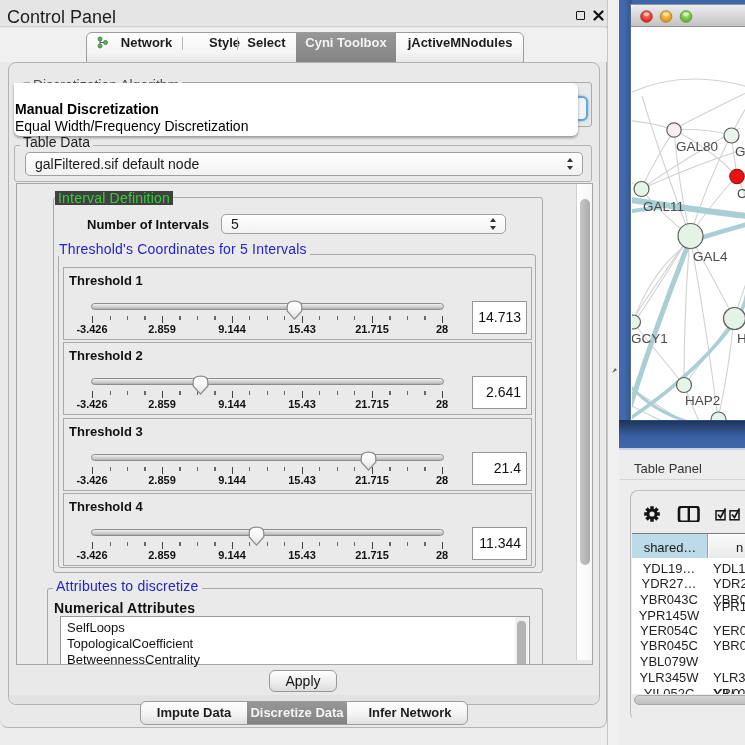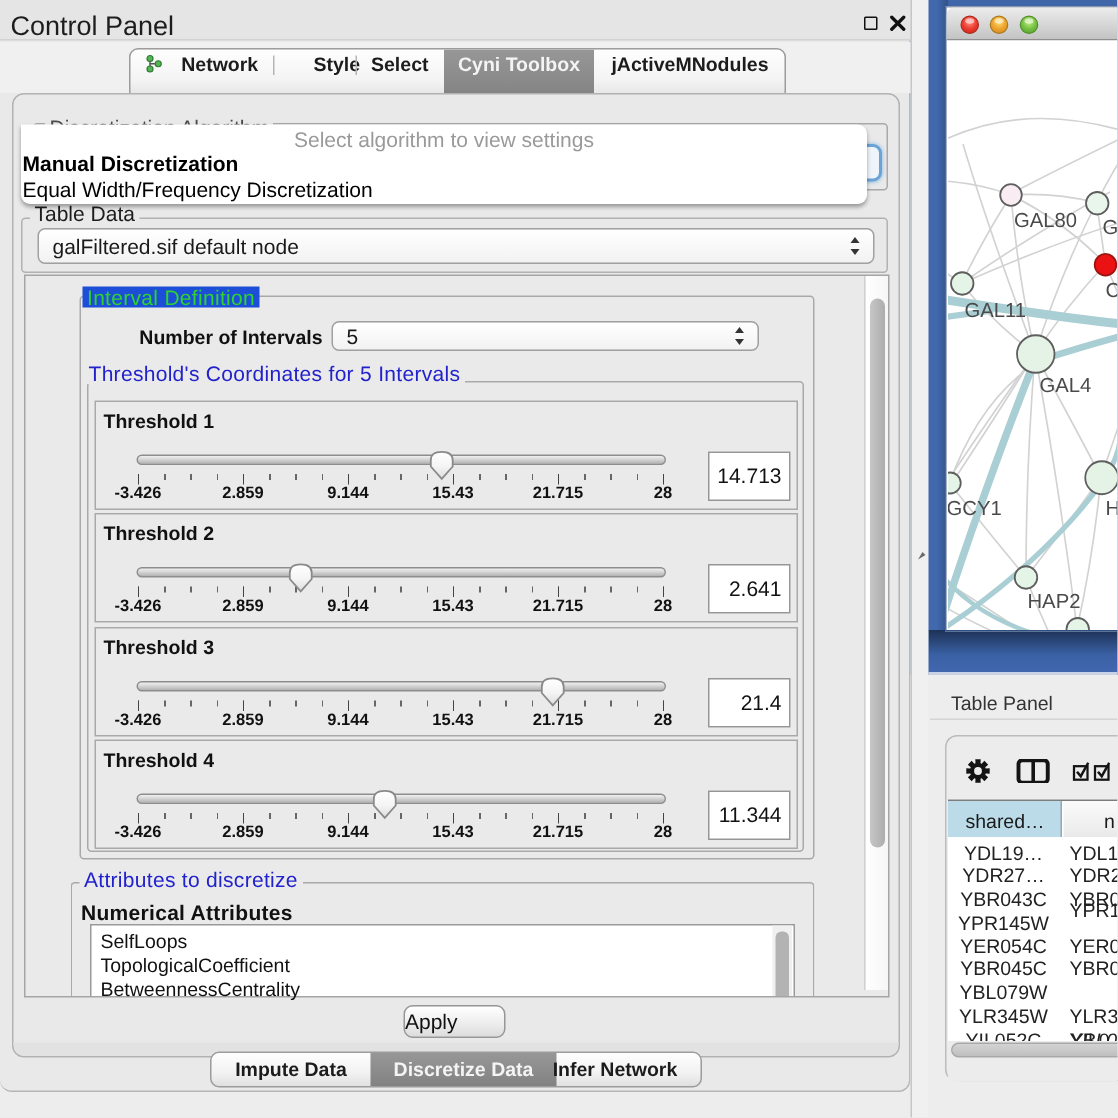--- a/index.html
+++ b/index.html
@@ -1,20 +1,20 @@
 <!DOCTYPE html>
 <html><head>
 <meta charset="utf-8">
 <style>
 * { margin:0; padding:0; box-sizing:border-box; }
 html,body { width:745px; height:745px; overflow:hidden; }
 body { font-family:"Liberation Sans", sans-serif; background:#ededed; position:relative; }
 .abs { position:absolute; }
 .grp { position:absolute; border:1px solid #a9a9a9; border-radius:3px; }
-.glbl { position:absolute; font-size:14px; letter-spacing:0.2px; line-height:14px; background:#1d4ed8; padding:0 3px; white-space:nowrap; }
+.glbl { position:absolute; font-size:14px; letter-spacing:0.2px; line-height:14px; background:#404040; padding:0 3px; white-space:nowrap; }
 .combo { position:absolute; background:linear-gradient(#ffffff,#f2f2f2); border:1px solid #a0a0a0; border-radius:5px; font-size:14px; color:#1a1a1a; }
 .carr { position:absolute; right:8px; top:50%; width:7px; height:14px; margin-top:-7px; }
 .carr:before { content:""; position:absolute; left:0; top:1px; border-left:3.5px solid transparent; border-right:3.5px solid transparent; border-bottom:4.5px solid #333; }
 .carr:after { content:""; position:absolute; left:0; bottom:1px; border-left:3.5px solid transparent; border-right:3.5px solid transparent; border-top:4.5px solid #333; }
 .tbox { position:absolute; left:63px; width:469px; height:73px; border:1px solid #a9a9a9; background:#eaeaea; }
 .ttitle { position:absolute; left:5px; top:5px; font-size:13px; font-weight:bold; color:#111; }
 .track { position:absolute; left:27px; top:35px; width:353px; height:7px; border-radius:3.5px; border:1px solid #8d8d8d; background:linear-gradient(#f0f0f0,#d6d6d6 45%,#b3b3b3); }
 .tickmin { position:absolute; left:28px; top:48px; width:352px; height:4px; background:repeating-linear-gradient(90deg,#666 0 1px,transparent 1px 17.5px); }
 .tickmaj { position:absolute; left:28px; top:48px; width:352px; height:7px; background:repeating-linear-gradient(90deg,#444 0 1px,transparent 1px 70px); }
 .sl { position:absolute; top:55px; font-size:11px; font-weight:bold; color:#111; transform:translateX(-50%); white-space:nowrap; }
@@ -214,21 +214,21 @@
 <div class="grp" style="left:14px;top:145px;width:578px;height:37px;border-color:#b2b2b2;"></div>
 <div class="abs" style="left:20px;top:134px;font-size:14px;color:#1d1d1d;background:#e9e9e9;padding:0 3px;">Table Data</div>
 <div class="combo" style="left:25px;top:152px;width:558px;height:24px;line-height:22px;padding-left:9px;">galFiltered.sif default node<span class="carr"></span></div>
 
 <div class="abs" style="left:16px;top:183px;width:577px;height:482px;background:#eaeaea;border:1px solid #a5a5a5;"></div>
 <div class="abs" style="left:576px;top:184px;width:16px;height:476px;background:linear-gradient(90deg,#ffffff,#f6f6f6);border-left:1px solid #d0d0d0;"></div>
 <div class="abs" style="left:579.5px;top:199px;width:10px;height:366px;background:linear-gradient(90deg,#c6c6c6,#adadad);border-radius:5px;"></div>
 
 <div class="grp" style="left:53px;top:197px;width:490px;height:376px;"></div>
 <div class="glbl" style="left:55px;top:191px;color:#2fd32f;">Interval Definition</div>
-<div class="abs" style="left:87px;top:217px;width:128px;font-size:13px;font-weight:bold;color:#111;text-align:right;">Number of Intervals</div>
+<div class="abs" style="left:87px;top:217px;width:128px;font-size:13px;font-weight:bold;color:#111;text-align:left;">Number of Intervals</div>
 <div class="combo" style="left:221px;top:214px;width:285px;height:20px;line-height:18px;padding-left:9px;">5<span class="carr"></span></div>
 
 <div class="grp" style="left:58px;top:254px;width:478px;height:314px;"></div>
 <div class="glbl" style="left:56px;top:242px;color:#2222cc;background:#eaeaea;">Threshold's Coordinates for 5 Intervals</div>
 
 <div class="tbox" style="top:267px;">
   <div class="ttitle">Threshold 1</div>
   <div class="track"></div>
   <div class="tickmin"></div>
     <div class="tickmaj"></div>
@@ -324,25 +324,24 @@
 <div class="glbl" style="left:53px;top:579px;color:#2222cc;background:#eaeaea;">Attributes to discretize</div>
 <div class="abs" style="left:54px;top:600px;font-size:14px;font-weight:bold;color:#111;letter-spacing:0.2px;">Numerical Attributes</div>
 <div class="abs" style="left:60px;top:616px;width:470px;height:48px;background:#fff;border:1px solid #9a9a9a;border-bottom:none;">
   <div style="position:absolute;left:6px;top:3px;font-size:13px;color:#111;">SelfLoops</div>
   <div style="position:absolute;left:6px;top:19px;font-size:13px;color:#111;">TopologicalCoefficient</div>
   <div style="position:absolute;left:6px;top:35px;font-size:13px;color:#111;">BetweennessCentrality</div>
   <div style="position:absolute;right:1px;top:0;width:13px;height:47px;background:#f0f0f0;"></div>
   <div style="position:absolute;right:3px;top:4px;width:9px;height:43px;background:#b3b3b3;border-radius:4px 4px 0 0;"></div>
 </div>
 
-<div class="abs" style="left:269px;top:670px;width:68px;height:22px;background:linear-gradient(#ffffff,#ececec 60%,#dcdcdc);border:1px solid #979797;border-radius:6px;font-size:14px;color:#111;text-align:left;line-height:20px;">Apply</div>
+<div class="abs" style="left:269px;top:670px;width:68px;height:22px;background:linear-gradient(#ffffff,#ececec 60%,#dcdcdc);border:1px solid #979797;border-radius:6px;font-size:14px;color:#111;text-align:center;line-height:20px;">Apply</div>
 
 <div class="abs" style="left:140px;top:701px;width:328px;height:24px;background:linear-gradient(#fefefe,#f2f2f2 60%,#e0e0e0);border:1px solid #9c9c9c;border-radius:6px;overflow:hidden;">
   <div class="seg" style="left:0;width:106px;line-height:22px;">Impute Data</div>
-  <div class="seg segsel" style="left:106px;width:124px;line-height:22px;">Discretize Data</div>
+  <div class="seg segsel" style="left:106px;width:100px;line-height:22px;">Discretize Data</div>
   <div class="seg" style="left:210px;width:118px;line-height:22px;">Infer Network</div>
 </div>
 
 <div class="abs" style="left:14px;top:83px;width:564px;height:53px;background:#fff;border-radius:0 6px 6px 6px;box-shadow:0 2px 3px rgba(0,0,0,0.35);">
-  <div style="position:absolute;left:0;top:2px;width:100%;text-align:center;font-size:14px;color:#9a9a9a;">Select algorithm to view settings</div>
   <div style="position:absolute;left:1px;top:35px;font-size:14px;color:#000;">Equal Width/Frequency Discretization</div>
   <div style="position:absolute;left:1px;top:18px;font-size:14px;font-weight:bold;color:#000;">Manual Discretization</div>
 </div>
 
 </body></html>

